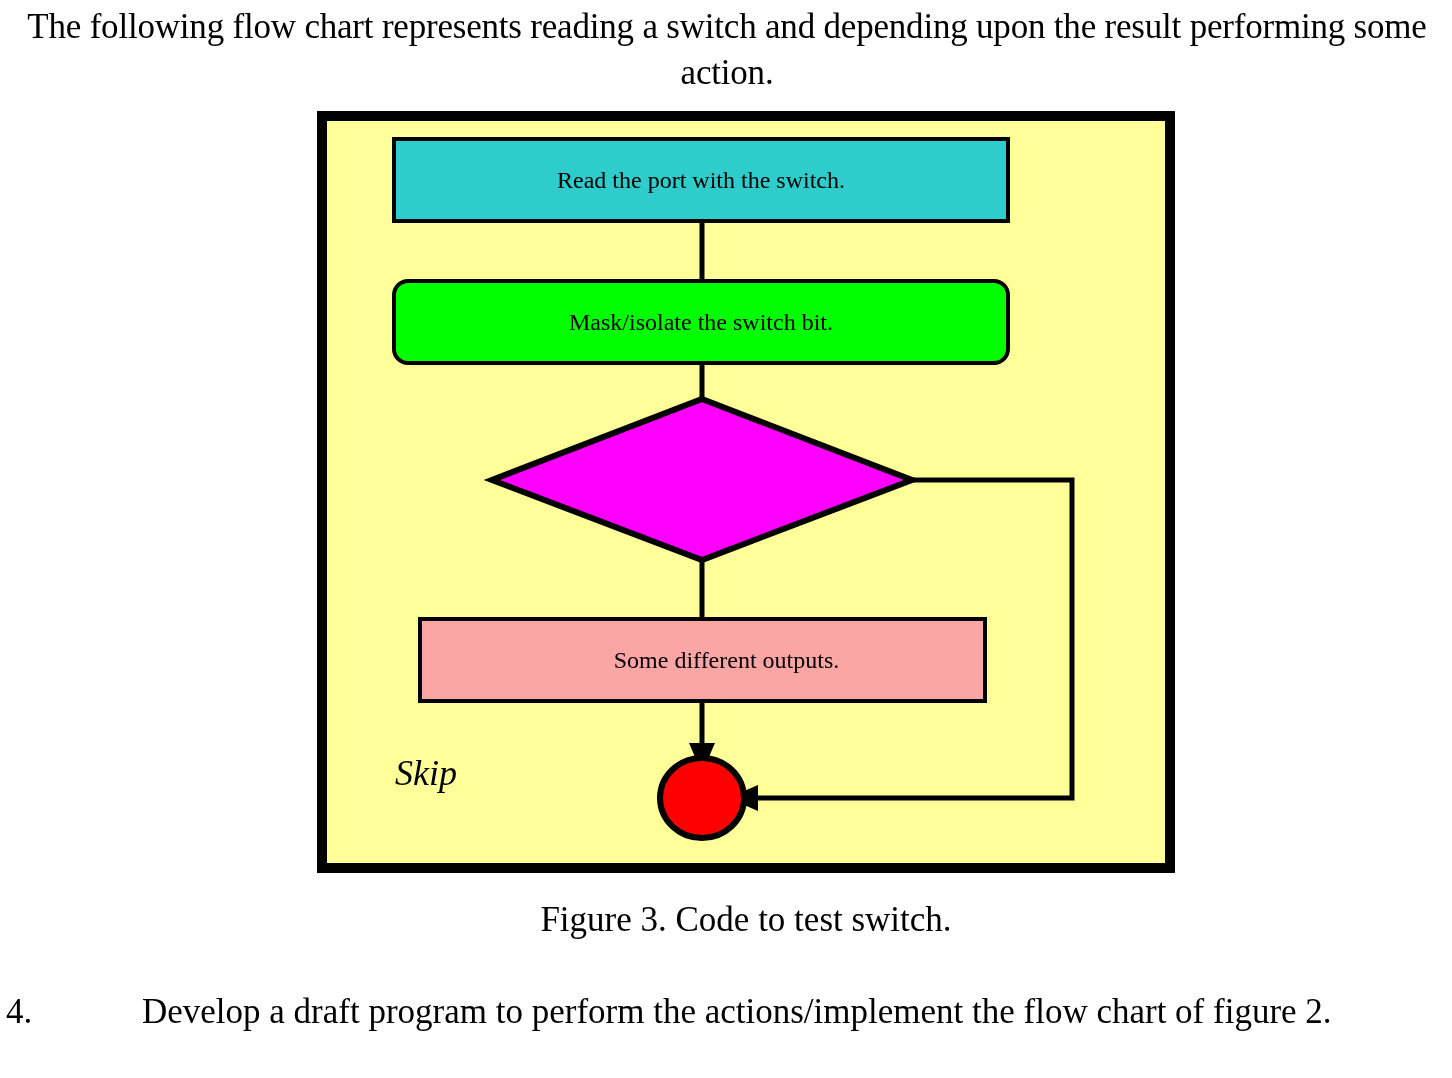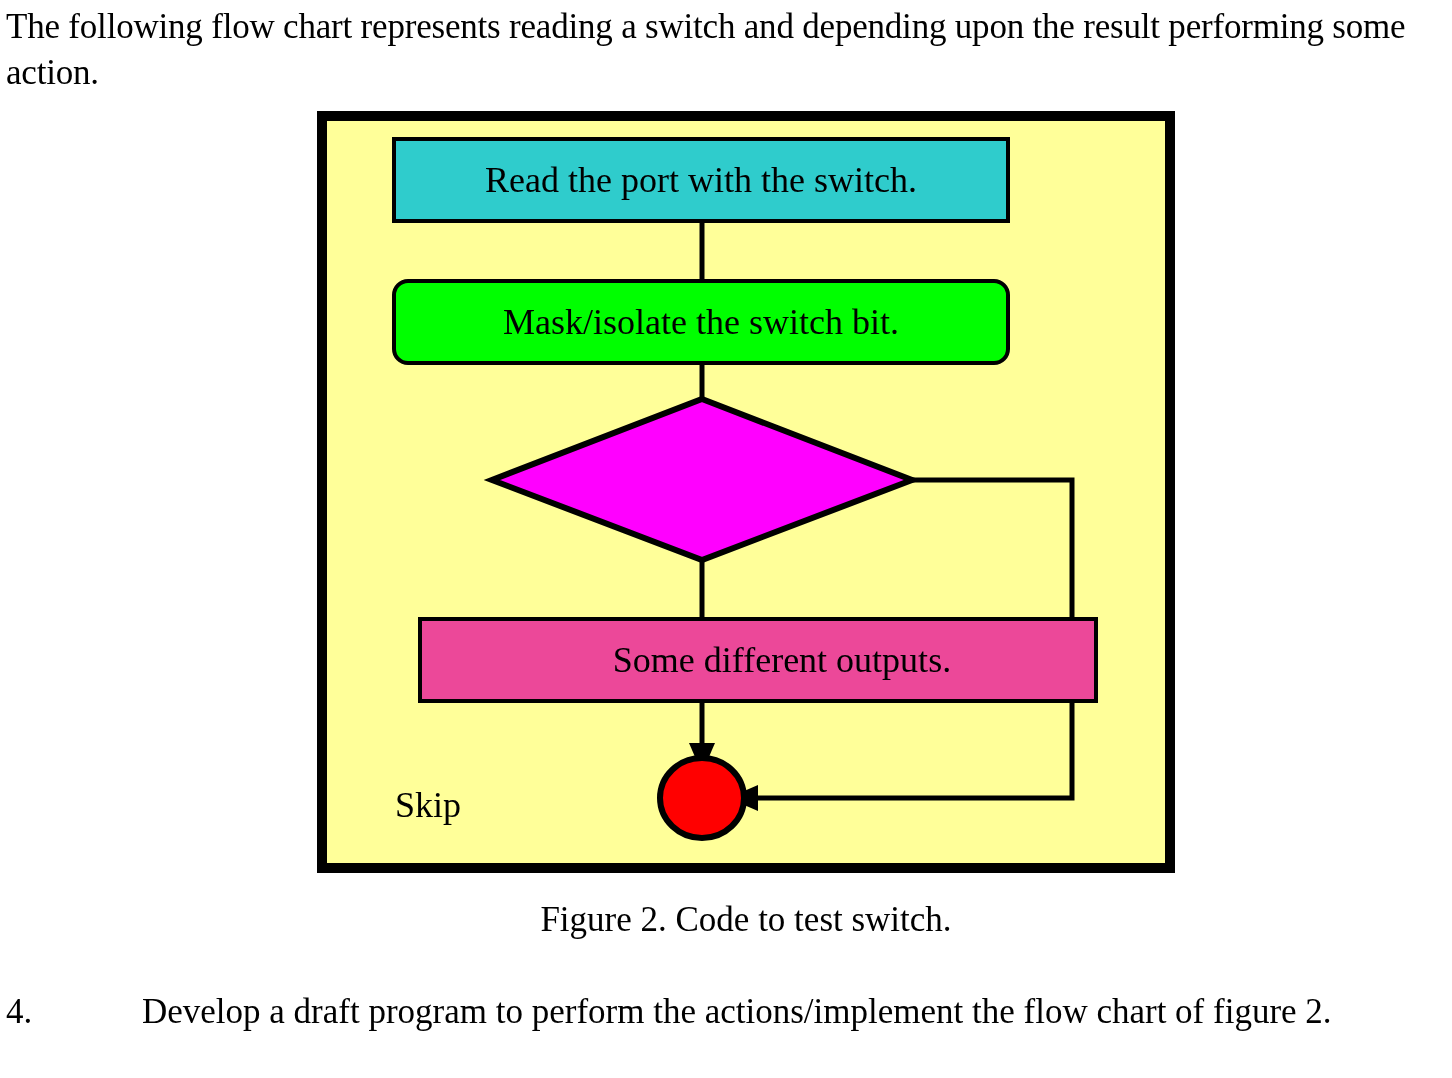--- a/index.html
+++ b/index.html
@@ -20,20 +20,21 @@
   
   #intro-paragraph {
     position: absolute;
     left: 6px;
     top: 4px;
     width: 1442px;
     font-size: 35px;
     line-height: 46px;
     letter-spacing: -0.2px;
     white-space: pre-wrap;
+    text-align: center;
   }
 
   
   #figure-frame {
     position: absolute;
     left: 317px;
     top: 111px;
     width: 858px;
     height: 762px;
     box-sizing: border-box;
@@ -49,57 +50,57 @@
   }
 
   
   .node {
     position: absolute;
     box-sizing: border-box;
     border: 4px solid #000000;
     display: flex;
     align-items: center;
     justify-content: center;
-    font-size: 36px;
+    font-size: 24px;
     line-height: 1;
     white-space: nowrap;
   }
   #node-read {
     left: 65px;  top: 16px;  width: 618px; height: 86px;
     background: #2fcccc;
   }
   #node-mask {
     left: 65px;  top: 158px; width: 618px; height: 86px;
     background: #00ff00;
     border-radius: 16px;
   }
   #node-outputs {
-    left: 91px;  top: 496px; width: 680px; height: 86px;
-    background: #ec4899;
+    left: 91px;  top: 496px; width: 569px; height: 86px;
+    background: #fca5a5;
     padding-left: 48px;
   }
 
   
   #flow-svg {
     position: absolute;
     left: 0;
     top: 0;
     width: 838px;
     height: 742px;
     overflow: visible;
   }
 
   .edge-label {
     position: absolute;
     font-size: 36px;
     line-height: 1;
     white-space: nowrap;
   }
   #label-switch-pressed { left: 537px; top: 304px; }
-  #label-skip           { left:  68px; top: 666px; }
+  #label-skip           { left:  68px; top: 634px; font-style: italic; }
 
   
   #figure-caption {
     position: absolute;
     left: 317px;
     top: 898px;
     width: 858px;
     text-align: center;
     font-size: 35px;
     line-height: 44px;
@@ -167,18 +168,18 @@
     <div class="node" id="node-outputs">
       <span>Some different outputs.</span>
     </div>
 
 
     <div class="edge-label" id="label-skip">Skip</div>
 
   </div>
 </div>
 
-<div id="figure-caption">Figure 2. Code to test switch.</div>
+<div id="figure-caption">Figure 3. Code to test switch.</div>
 
 <div id="task-item">
   <span id="task-number">4.</span>
   <span id="task-text">Develop a draft program to perform the actions/implement the flow chart of figure 2.</span>
 </div>
 
 </body></html>

